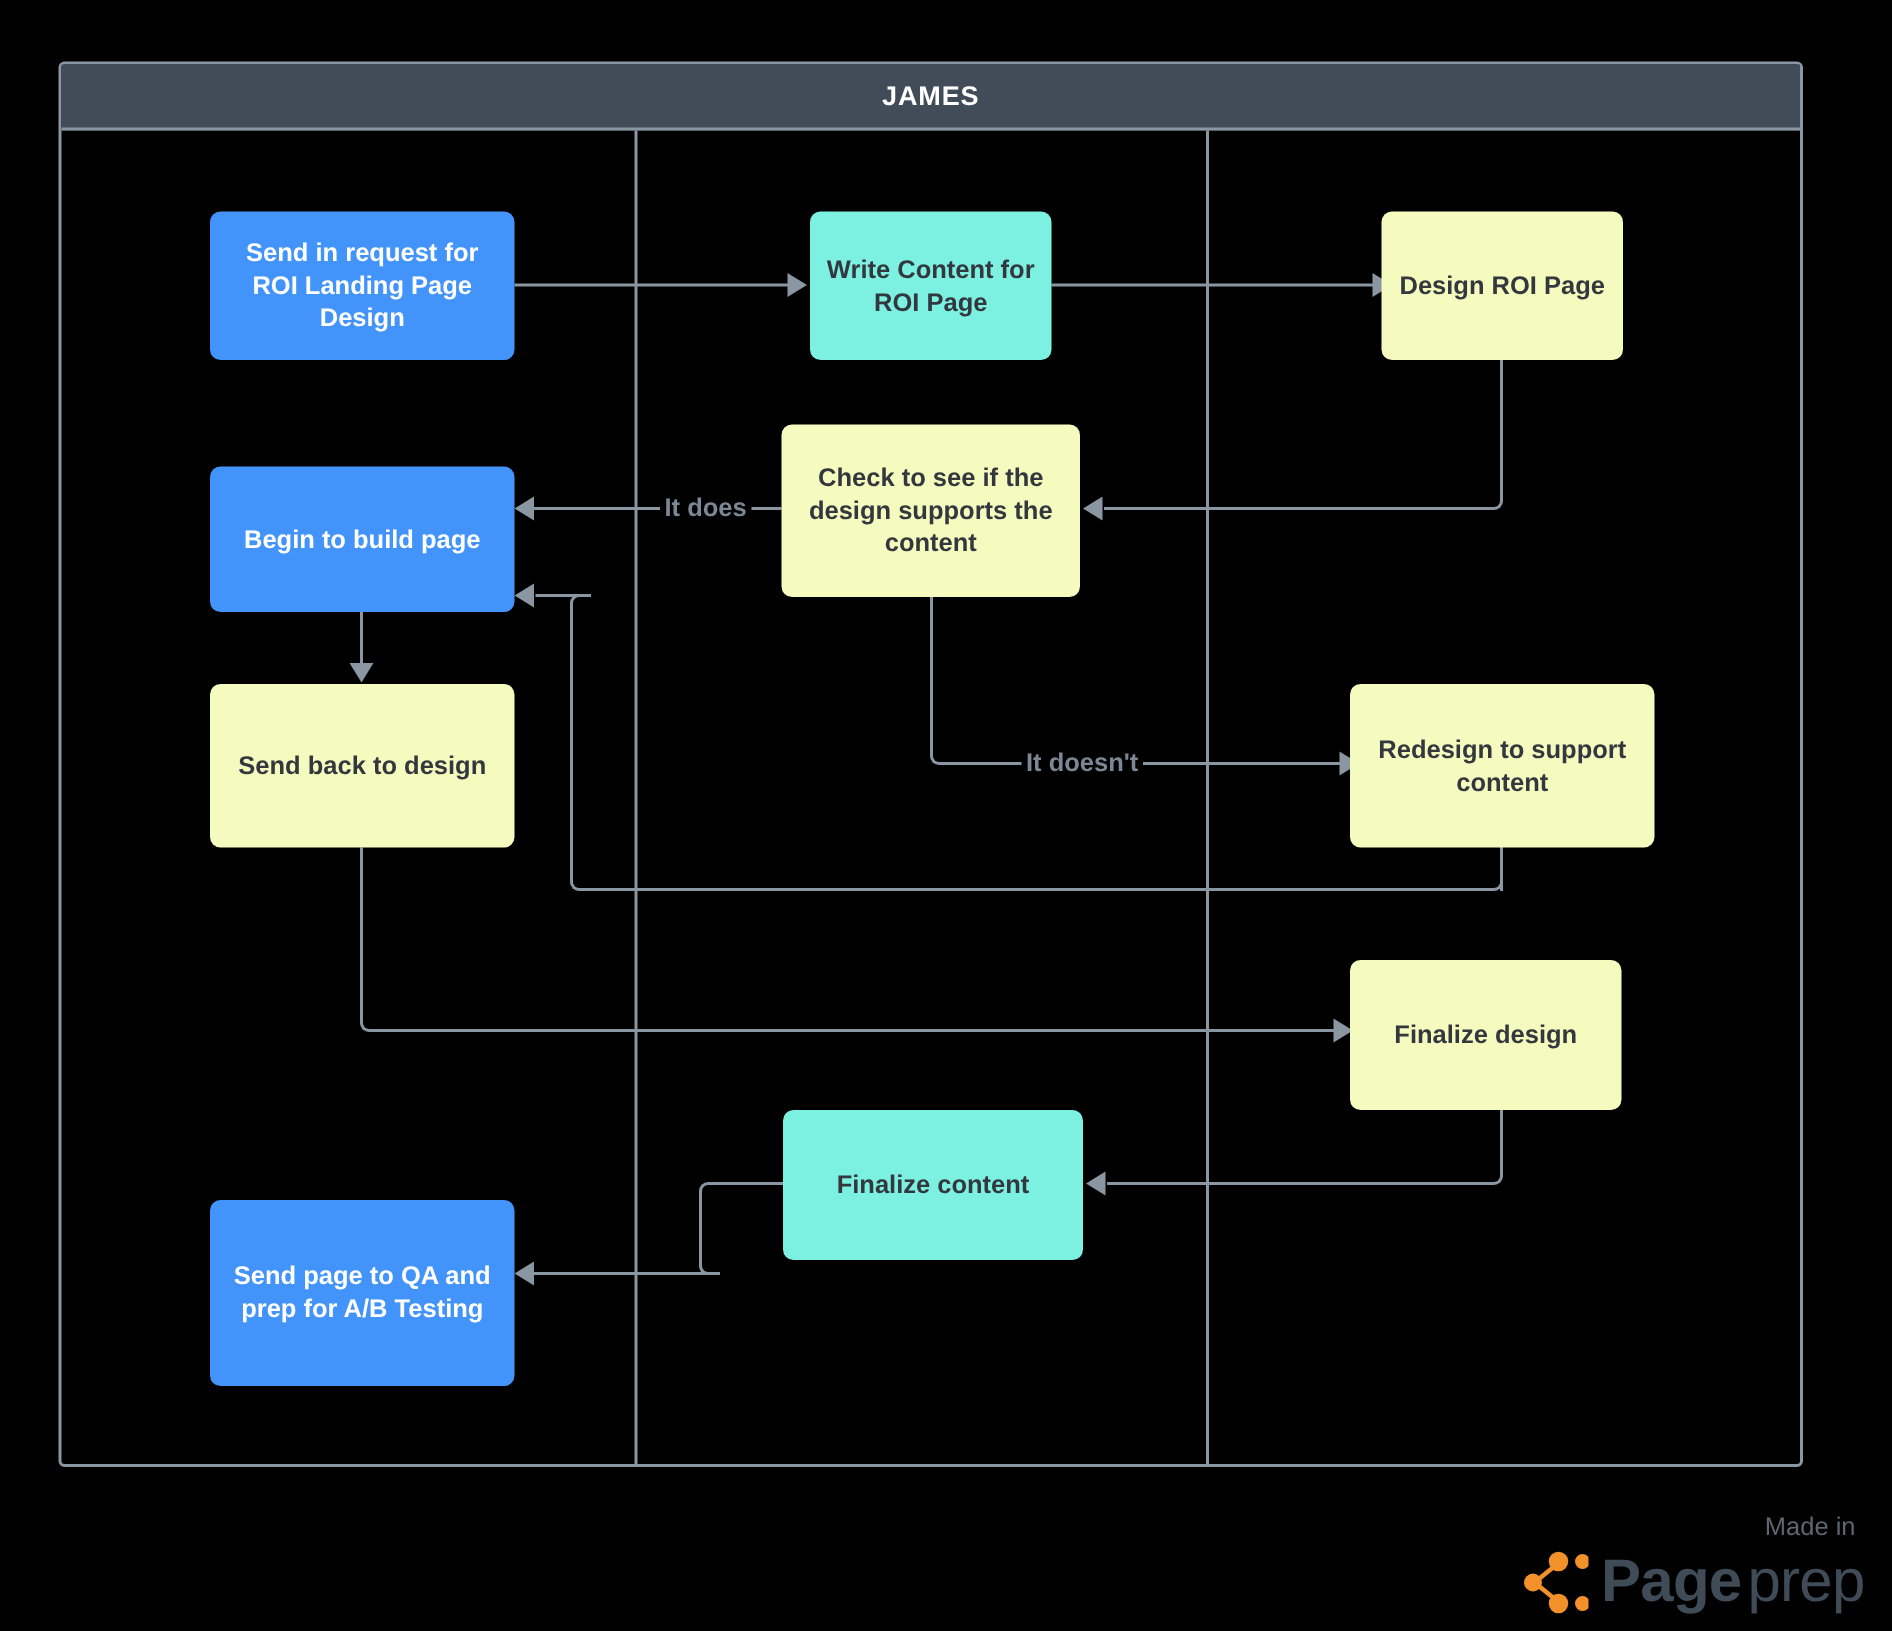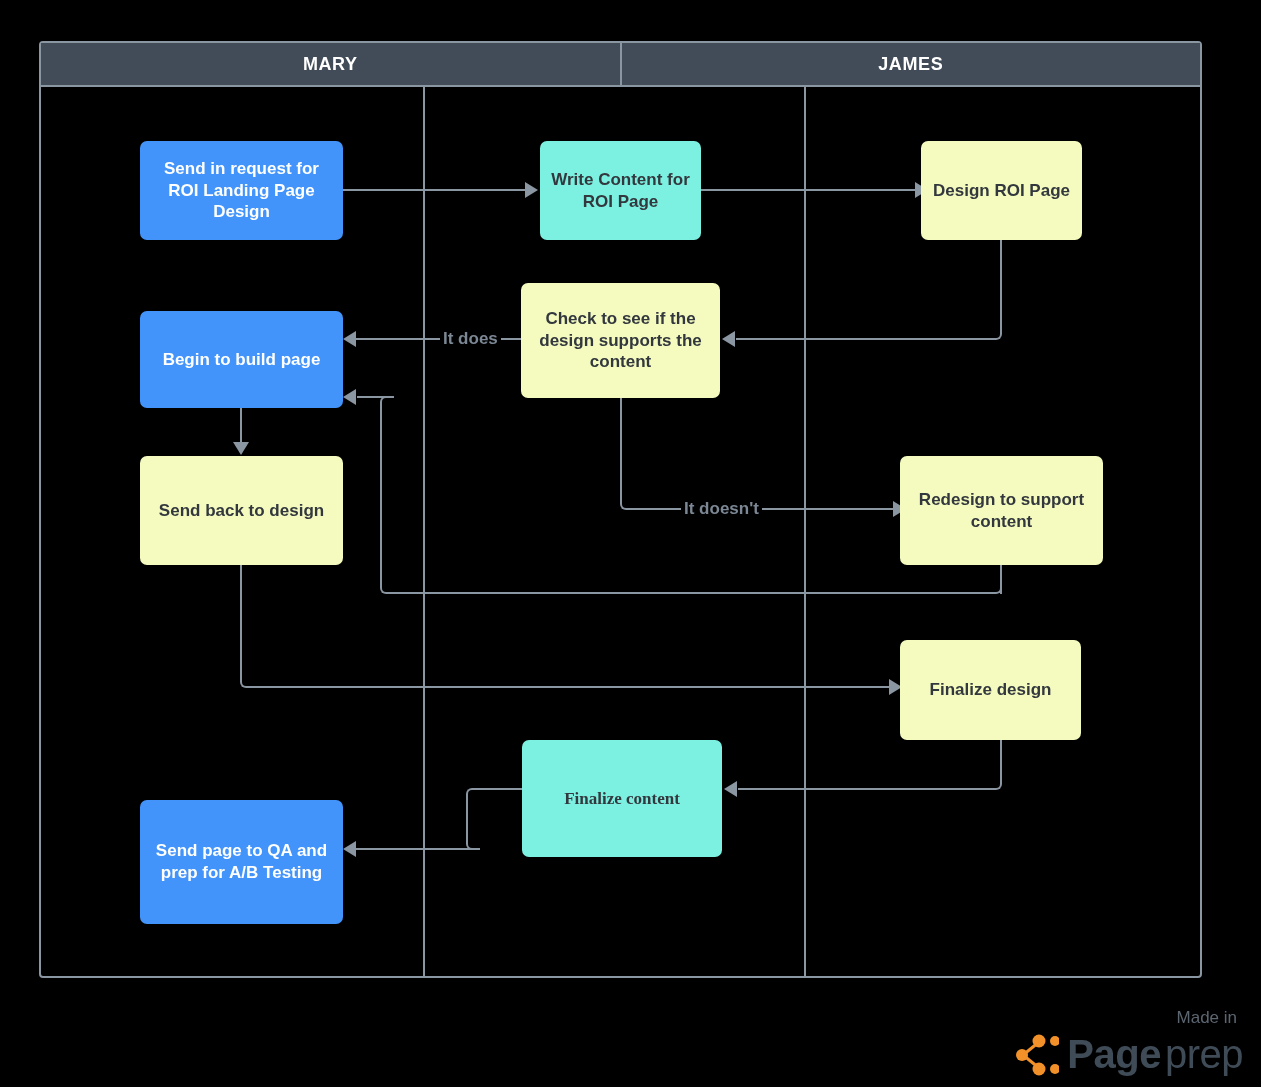--- a/index.html
+++ b/index.html
@@ -170,23 +170,20 @@
     margin-left: -4px;
   }
 </style>
 </head>
 <body>
 
 <div id="swimlane-frame">
 
   <div id="lane-header-row">
     <div class="lane-header">
-      <span>MARY</span>
-    </div>
-    <div class="lane-header">
       <span>JAMES</span>
     </div>
   </div>
 
   <div class="lane-divider" id="lane-divider-1"></div>
   <div class="lane-divider" id="lane-divider-2"></div>
 
 </div>
 
 <div class="conn h" style="left:343px; top:189px; width:184px;"></div>
@@ -264,21 +261,21 @@
 </div>
 
 <div class="node yellow" style="left:900px; top:456px; width:203px; height:109px;">
   <span>Redesign to support content</span>
 </div>
 
 <div class="node yellow" style="left:900px; top:640px; width:181px; height:100px;">
   <span>Finalize design</span>
 </div>
 
-<div class="node cyan" style="left:522px; top:740px; width:200px; height:117px;font-family:Liberation Serif, serif;">
+<div class="node cyan" style="left:522px; top:740px; width:200px; height:100px;">
   <span>Finalize content</span>
 </div>
 
 <div class="node blue" style="left:140px; top:800px; width:203px; height:124px;">
   <span>Send page to QA and prep for A/B Testing</span>
 </div>
 
 <div id="lucid-badge">
   <span id="made-in-label">Made in</span>
   <div id="lucid-wordmark-row">

